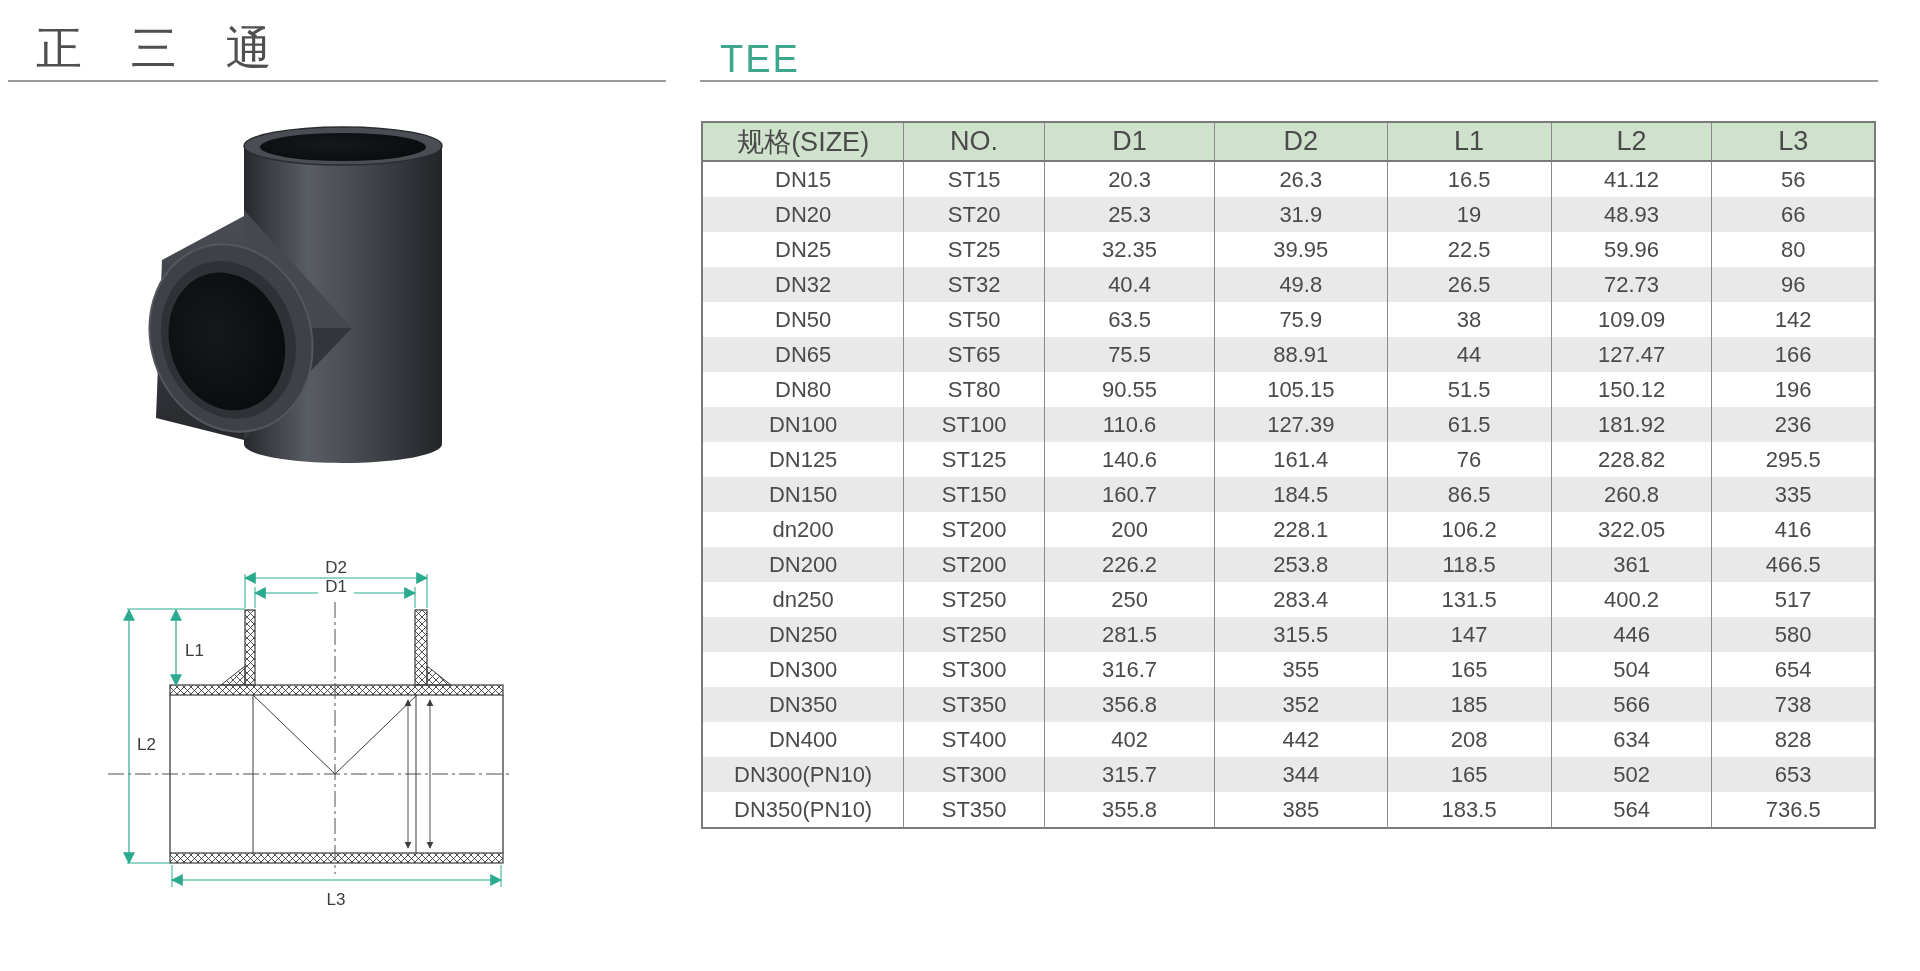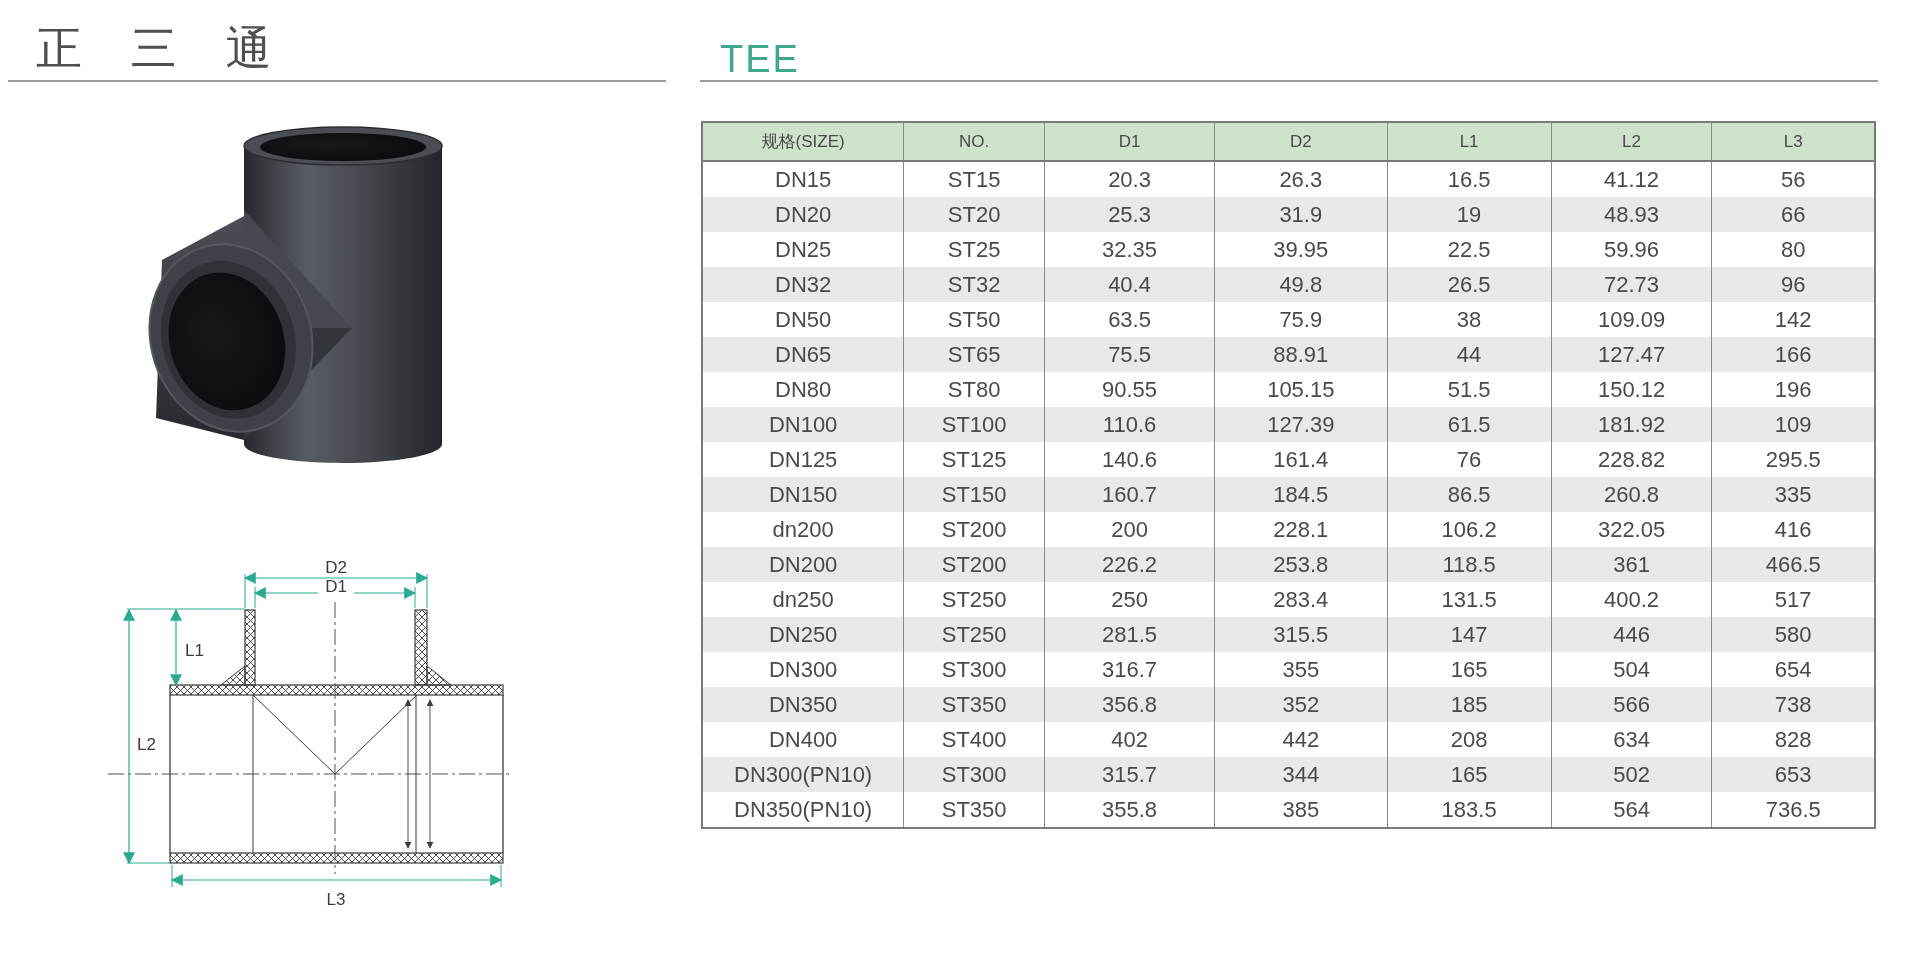--- a/index.html
+++ b/index.html
@@ -13,21 +13,21 @@
   .rule{position:absolute;height:2px;background:#9b9b9b;}
   .rule-left{left:8px;top:80px;width:658px;}
   .rule-right{left:700px;top:80px;width:1178px;}
   
   .photo{position:absolute;left:92px;top:88px;width:385px;height:380px;}
   .diagram{position:absolute;left:100px;top:540px;width:420px;height:372px;}
   
   .spec-table{position:absolute;left:701px;top:121px;width:1175px;
               border-collapse:collapse;table-layout:fixed;
               border:2px solid #7a7a7a;}
-  .spec-table th{background:#cfe3cc;height:37px;font-weight:400;font-size:17px;
+  .spec-table th{background:#cfe3cc;height:37px;font-weight:400;font-size:27px;
                  color:#4a4a4a;border-left:1px solid #8a8a8a;border-right:1px solid #8a8a8a;
                  border-bottom:2px solid #7a7a7a;text-align:center;padding:0;}
   .spec-table td{height:35px;font-size:22px;text-align:center;padding:0;
                  border-left:1px solid #8a8a8a;border-right:1px solid #8a8a8a;
                  color:#4a4a4a;}
   .spec-table tbody tr:nth-child(even){background:#e9e9e9;}
   .spec-table tbody tr:nth-child(odd){background:#ffffff;}
   svg text{font-family:"Liberation Sans",sans-serif;}
 </style>
 </head>
@@ -226,21 +226,21 @@
           <td>150.12</td>
           <td>196</td>
         </tr>
         <tr>
           <td>DN100</td>
           <td>ST100</td>
           <td>110.6</td>
           <td>127.39</td>
           <td>61.5</td>
           <td>181.92</td>
-          <td>109</td>
+          <td>236</td>
         </tr>
         <tr>
           <td>DN125</td>
           <td>ST125</td>
           <td>140.6</td>
           <td>161.4</td>
           <td>76</td>
           <td>228.82</td>
           <td>295.5</td>
         </tr>

